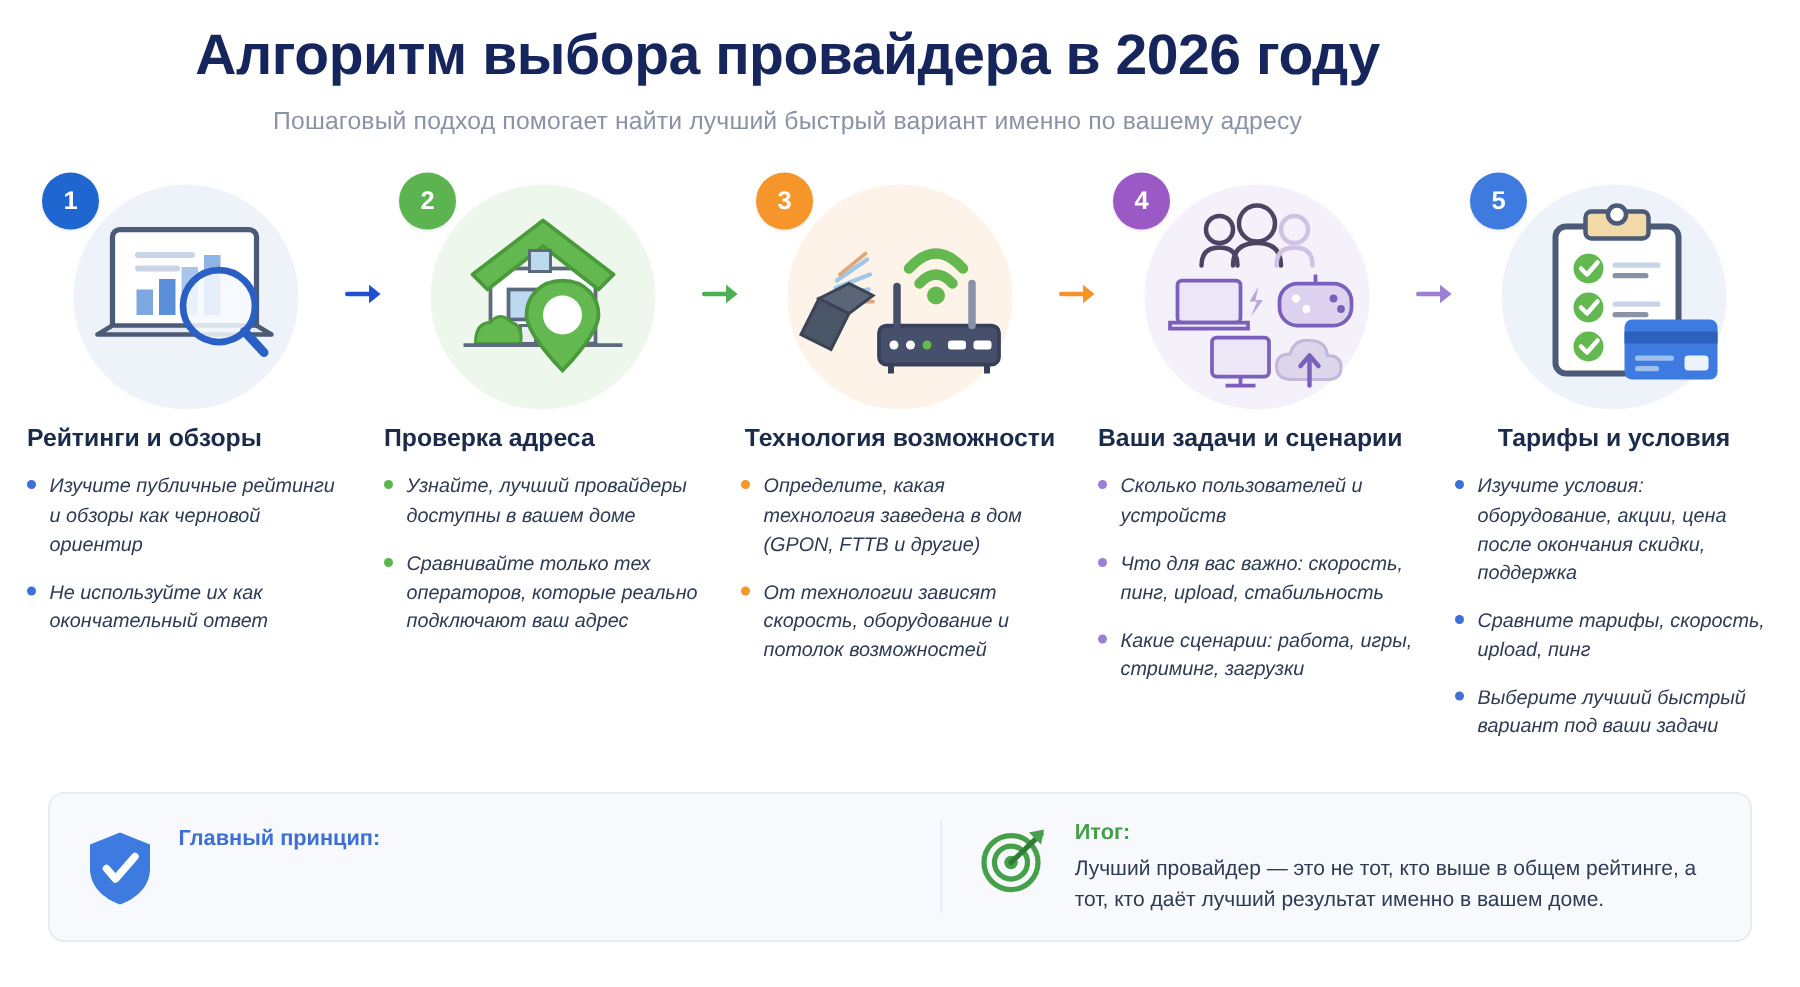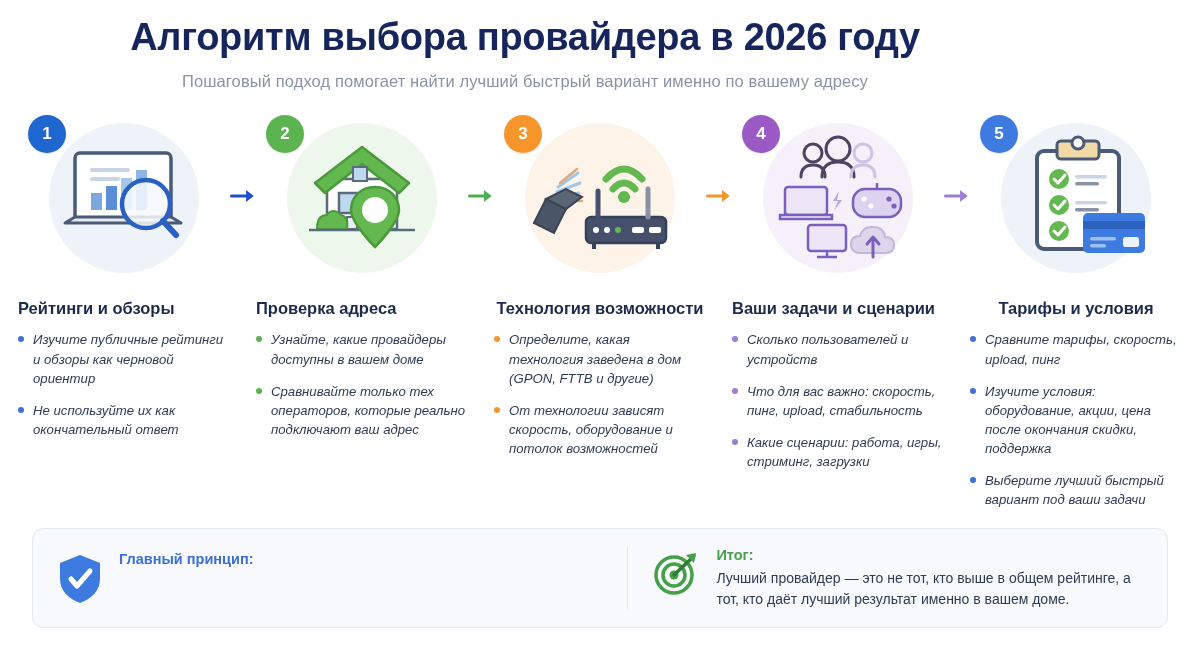--- a/index.html
+++ b/index.html
@@ -45,21 +45,21 @@
 
   .badge {
     position: absolute; z-index: 5; left: 10px; top: 4px;
     width: 38px; height: 38px; border-radius: 50%;
     color: #fff; font-size: 17px; font-weight: bold;
     display: flex; align-items: center; justify-content: center;
     box-shadow: 0 1px 2px rgba(0,0,0,.10);
   }
 
   .step-head {
-    margin-top: 18px; font-size: 16.5px; font-weight: bold; color: #1c2b4a;
+    margin-top: 2px; font-size: 16.5px; font-weight: bold; color: #1c2b4a;
     line-height: 1.2;
   }
   .step.center-head .step-head { text-align: center; }
 
   .bullets { margin-top: 12px; list-style: none; font-style: italic; }
   .bullets li {
     position: relative; padding-left: 15px; margin-bottom: 13px;
     font-size: 13.2px; line-height: 1.45; color: #2f3b52;
   }
   .bullets li::before {
@@ -142,21 +142,21 @@
           <rect x="52" y="62" width="18" height="20" fill="#bcd9f0" stroke="#5b6b7d" stroke-width="2.5"></rect>
           <rect x="60" y="86" width="10" height="12" fill="#e8eef5" stroke="#5b6b7d" stroke-width="2"></rect>
           <path d="M30 98 Q30 84 40 84 Q46 76 54 84 Q62 86 60 98 Z" fill="#63b950" stroke="#4a9a3c" stroke-width="2"></path>
           <line x1="22" y1="99" x2="128" y2="99" stroke="#5b6b7d" stroke-width="2.5"></line>
           <path d="M88 56 C72 56 64 68 64 79 C64 92 88 116 88 116 C88 116 112 92 112 79 C112 68 104 56 88 56 Z" fill="#63b950" stroke="#4a9a3c" stroke-width="2.5"></path>
           <circle cx="88" cy="79" r="13" fill="#fff"></circle>
         </svg>
       </div>
       <div class="step-head">Проверка адреса</div>
       <ul class="bullets" style="--bullet:#5cb450">
-        <li>Узнайте, какие провайдеры доступны в вашем доме</li>
+        <li>Узнайте, лучший провайдеры доступны в вашем доме</li>
         <li>Сравнивайте только тех операторов, которые реально подключают ваш адрес</li>
       </ul>
     </div>
 
     <div class="arrowcell">
       <svg width="34" height="22" viewBox="0 0 34 22">
         <line x1="2" y1="11" x2="24" y2="11" stroke="#4caf50" stroke-width="4" stroke-linecap="round"></line>
         <path d="M21 3 L31 11 L21 19 Z" fill="#4caf50"></path>
       </svg>
     </div>
@@ -287,22 +287,22 @@
           <path d="M53 100 l4 4 l7 -8" fill="none" stroke="#fff" stroke-width="3" stroke-linecap="round" stroke-linejoin="round"></path>
           <rect x="82" y="82" width="62" height="40" rx="5" fill="#3d7be0"></rect>
           <rect x="82" y="90" width="62" height="8" fill="#2c62bd"></rect>
           <rect x="89" y="106" width="26" height="3.5" rx="1.7" fill="#9dc0ef"></rect>
           <rect x="89" y="113" width="16" height="3.5" rx="1.7" fill="#9dc0ef"></rect>
           <rect x="122" y="106" width="16" height="10" rx="2.5" fill="#eef3fa"></rect>
         </svg>
       </div>
       <div class="step-head">Тарифы и условия</div>
       <ul class="bullets" style="--bullet:#3f6fd8">
+        <li>Изучите условия: оборудование, акции, цена после окончания скидки, поддержка</li>
         <li>Сравните тарифы, скорость, upload, пинг</li>
-        <li>Изучите условия: оборудование, акции, цена после окончания скидки, поддержка</li>
         <li>Выберите лучший быстрый вариант под ваши задачи</li>
       </ul>
     </div>
 
   </div>
 
   <div class="footer">
     <div class="fcell left">
       <svg class="ficon" width="46" height="52" viewBox="0 0 46 52">
         <path d="M23 2 L43 10 V26 C43 38 34 46 23 50 C12 46 3 38 3 26 V10 Z" fill="#3d7be0"></path>

